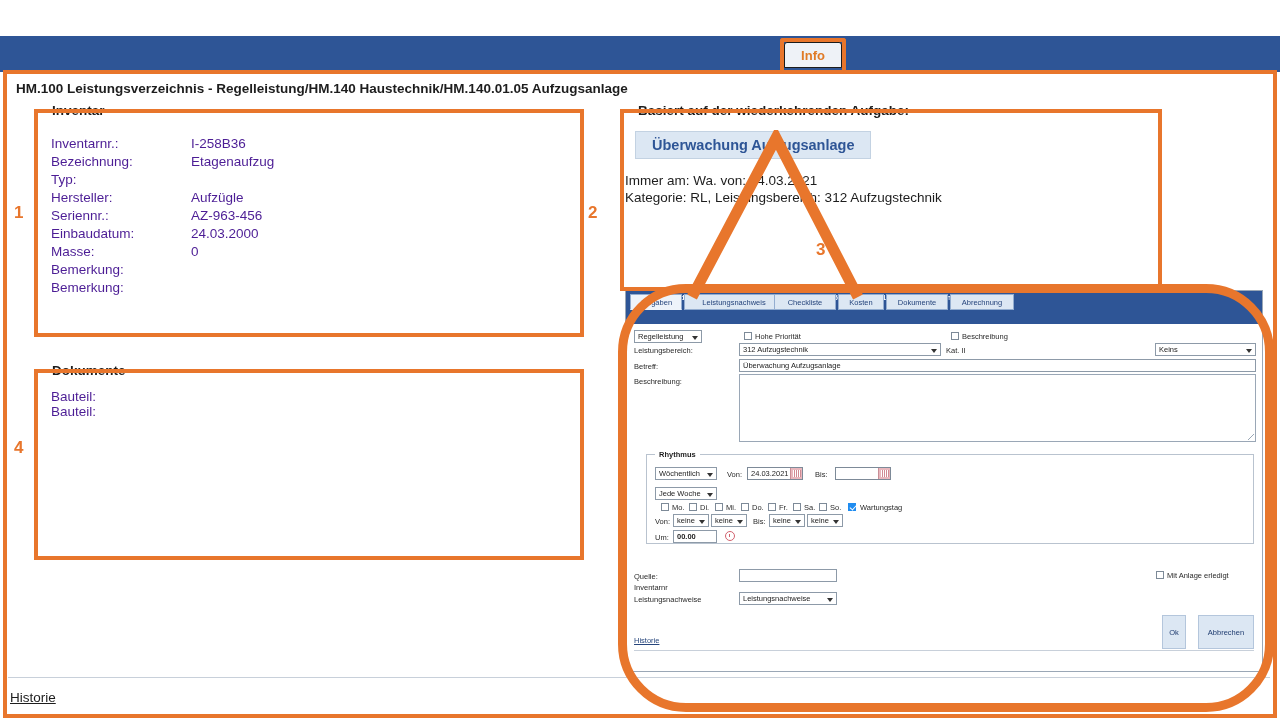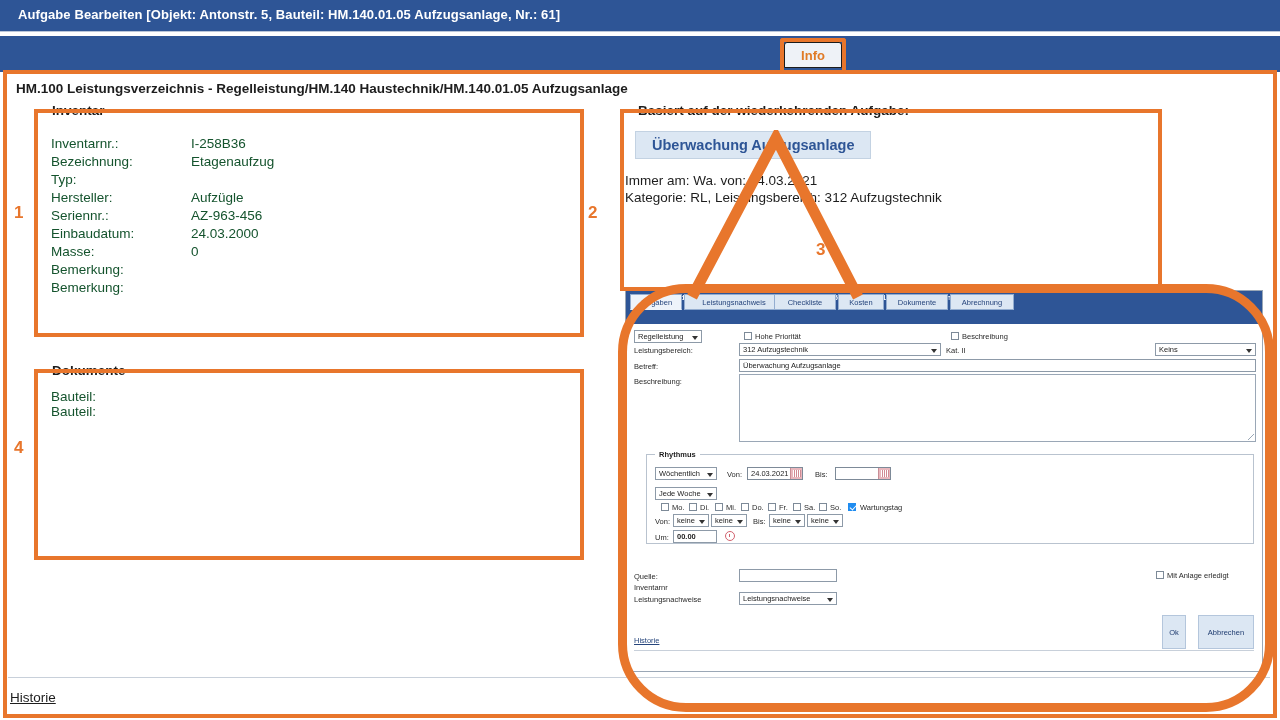--- a/index.html
+++ b/index.html
@@ -70,21 +70,21 @@
 
   
   .ring { position: absolute; border: 4px solid #e8762c; z-index: 4; pointer-events: none; }
   .marker {
     position: absolute; color: #e8762c; font-size: 17px; font-weight: bold;
     font-family: "Liberation Sans", sans-serif; z-index: 7;
   }
 
   
   #inventar { left: 36px; top: 111px; width: 546px; height: 224px; }
-  .kv { position: absolute; font-size: 13.5px; color: #14532d; white-space: nowrap; }
+  .kv { position: absolute; font-size: 13.5px; color: #4c1d95; white-space: nowrap; }
   .kv-label { left: 14px; }
   .kv-value { left: 154px; }
 
   
   #dokumente { left: 36px; top: 371px; width: 546px; height: 187px; }
 
   
   #basiert { left: 622px; top: 111px; width: 538px; height: 178px; }
   .rec-button {
     position: absolute; left: 12px; top: 19px;
@@ -215,23 +215,20 @@
   .bottom-hist {
     position: absolute; left: 10px; top: 690px;
     font-size: 13.5px; color: #1d1d1d; text-decoration: underline; white-space: nowrap;
   }
 </style>
 </head>
 <body>
 
 <div id="root">
 
-  <div class="titlebar">
-    <div class="tb-text">Aufgabe Bearbeiten [Objekt: Antonstr. 5, Bauteil: HM.140.01.05 Aufzugsanlage, Nr.: 61]</div>
-  </div>
 
   <div class="tabstrip"></div>
   <div class="tab-info">
     <span>Info</span>
   </div>
   <div class="tab-info-hl"></div>
 
   <div class="page-frame"></div>
 
   <div class="breadcrumb">HM.100 Leistungsverzeichnis - Regelleistung/HM.140 Haustechnik/HM.140.01.05 Aufzugsanlage</div>

